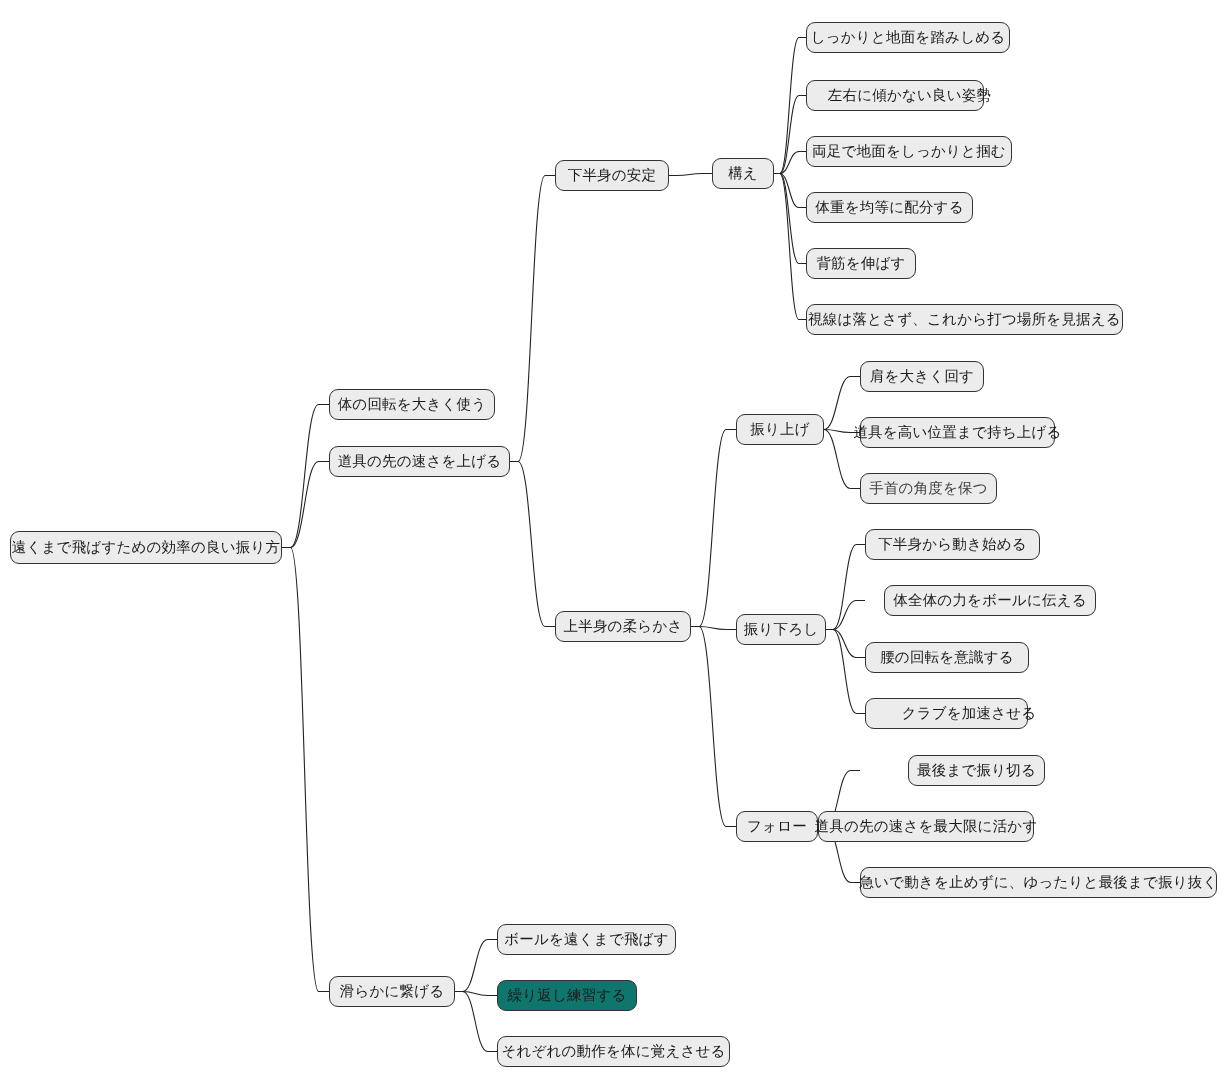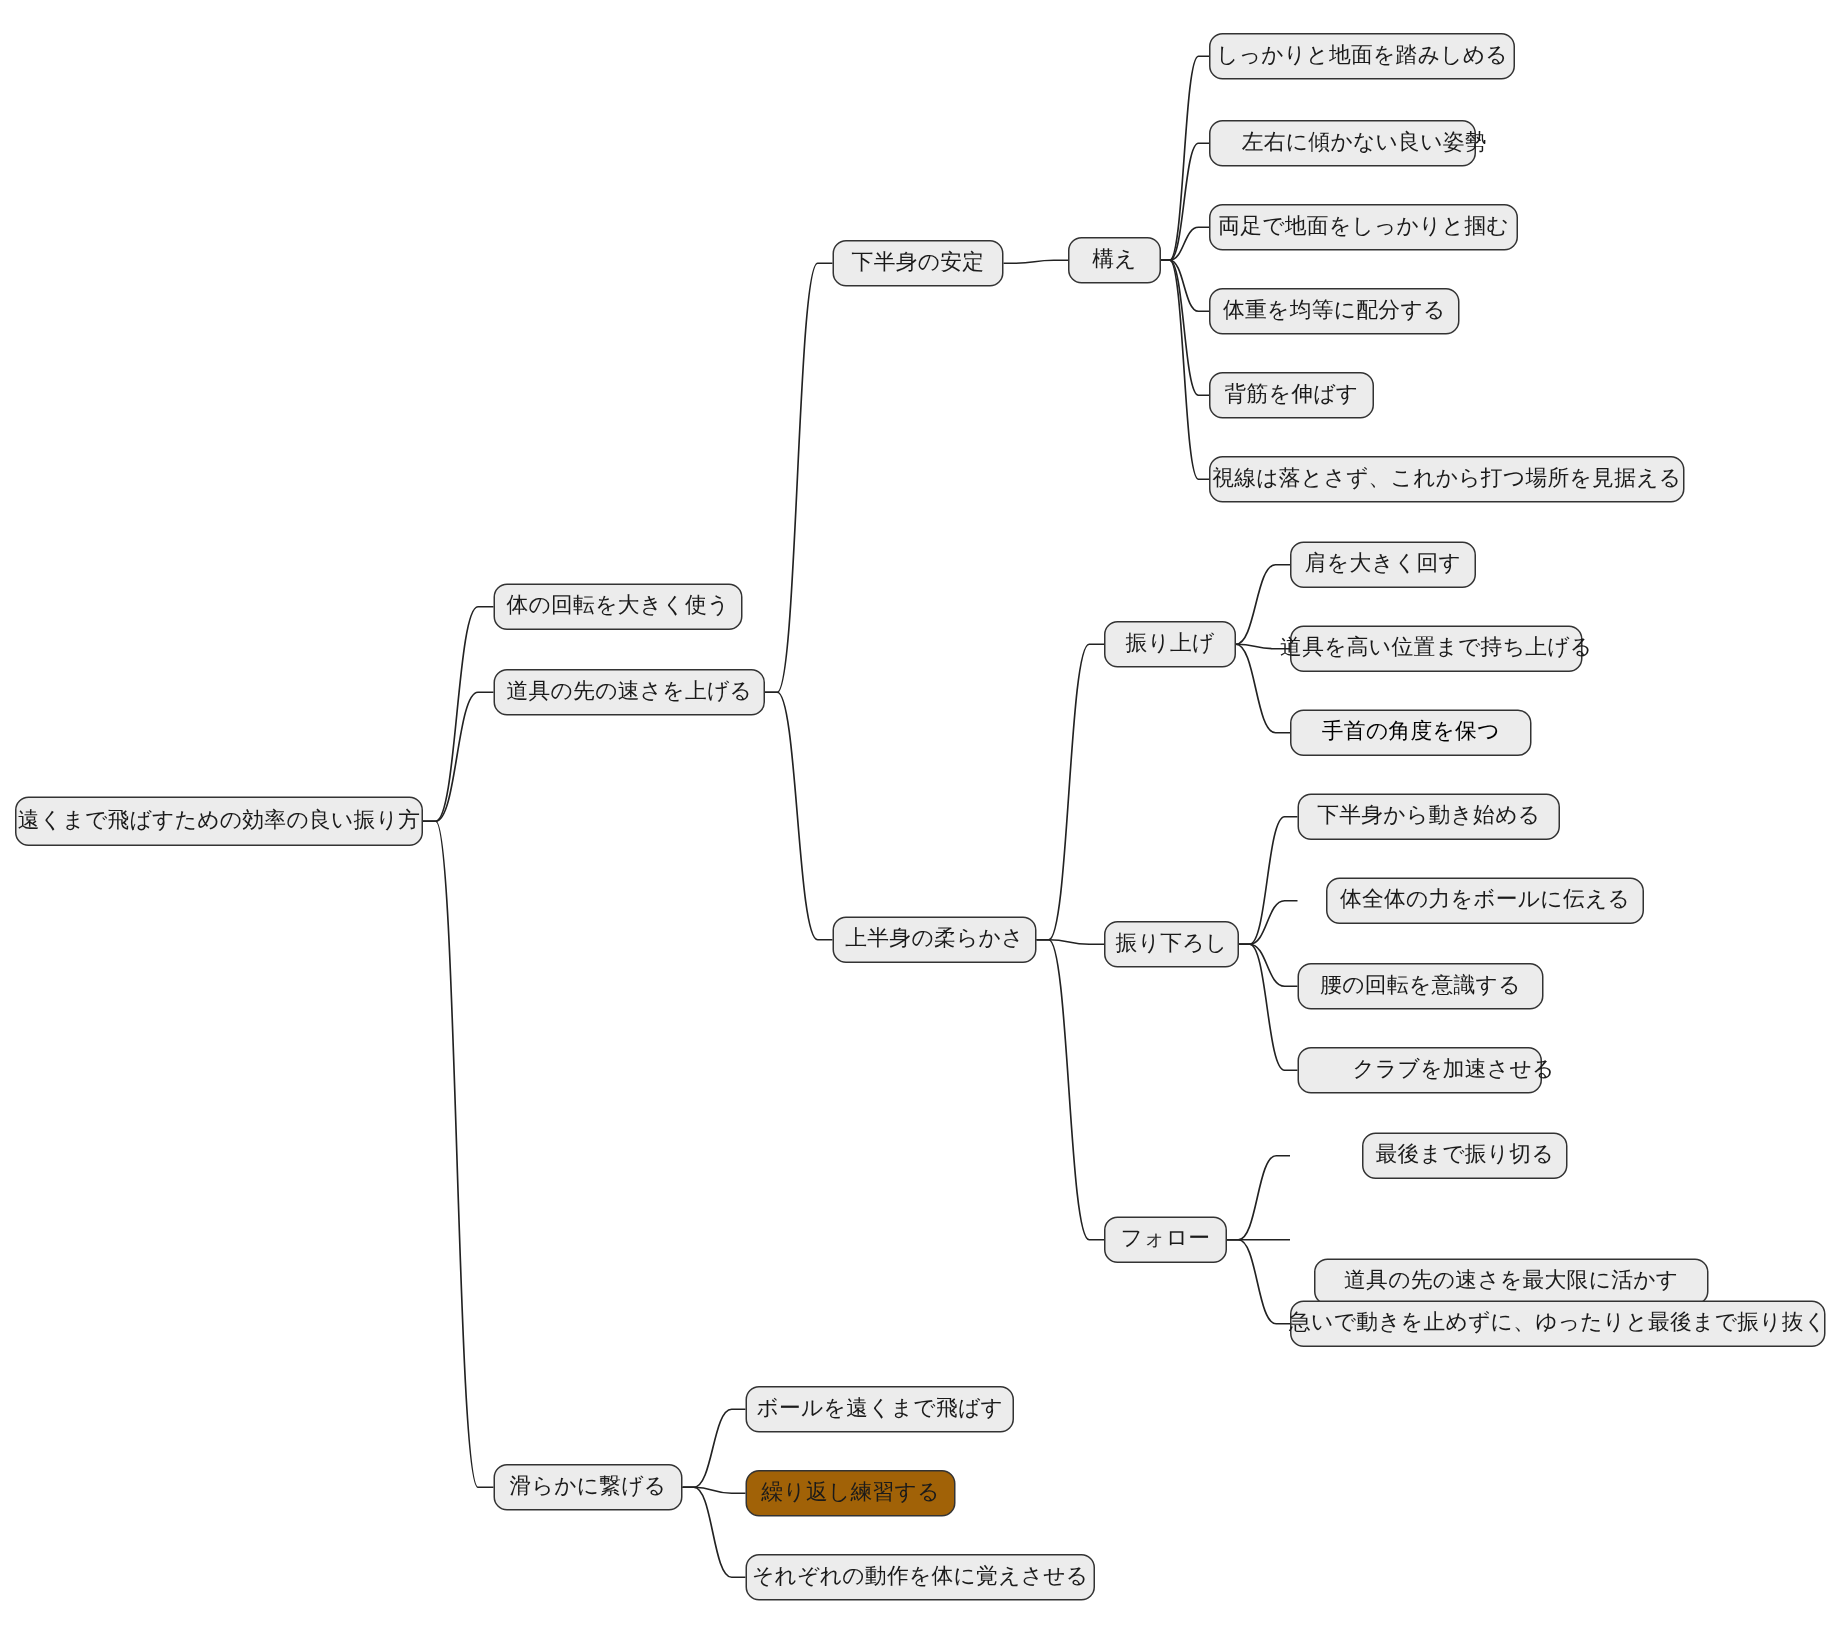--- a/index.html
+++ b/index.html
@@ -127,21 +127,21 @@
       </div>
       <div class="node" style="left: 736px; top: 414px; width: 88px; height: 31px; background: rgb(236, 236, 236); border-color: rgb(51, 51, 51); color: rgb(26, 26, 26);">
         <span class="node-label">振り上げ</span>
       </div>
       <div class="node" style="left: 860px; top: 361px; width: 124px; height: 31px; background: rgb(236, 236, 236); border-color: rgb(51, 51, 51); color: rgb(26, 26, 26);">
         <span class="node-label">肩を大きく回す</span>
       </div>
       <div class="node" style="left: 860px; top: 417px; width: 195px; height: 31px; background: rgb(236, 236, 236); border-color: rgb(51, 51, 51); color: rgb(26, 26, 26);">
         <span class="node-label">道具を高い位置まで持ち上げる</span>
       </div>
-      <div class="node" style="left: 860px; top: 473px; width: 161px; height: 31px; background: rgb(236, 236, 236); border-color: rgb(51, 51, 51); color: #000000;">
+      <div class="node" style="left: 860px; top: 473px; width: 137px; height: 31px; background: rgb(236, 236, 236); border-color: rgb(51, 51, 51); color: #404040;">
         <span class="node-label">手首の角度を保つ</span>
       </div>
       <div class="node" style="left: 736px; top: 614px; width: 90px; height: 31px; background: rgb(236, 236, 236); border-color: rgb(51, 51, 51); color: rgb(26, 26, 26);">
         <span class="node-label">振り下ろし</span>
       </div>
       <div class="node" style="left: 865px; top: 529px; width: 175px; height: 31px; background: rgb(236, 236, 236); border-color: rgb(51, 51, 51); color: rgb(26, 26, 26);">
         <span class="node-label">下半身から動き始める</span>
       </div>
       <div class="node" style="left: 865px; top: 585px; width: 212px; height: 31px; background: rgb(236, 236, 236); border-color: rgb(51, 51, 51); color: rgb(26, 26, 26); margin-left: 19px;">
         <span class="node-label">体全体の力をボールに伝える</span>
@@ -151,32 +151,32 @@
       </div>
       <div class="node" style="left: 865px; top: 698px; width: 163px; height: 31px; background: rgb(236, 236, 236); border-color: rgb(51, 51, 51); color: rgb(26, 26, 26); padding-left: 45px;">
         <span class="node-label">クラブを加速させる</span>
       </div>
       <div class="node" style="left: 736px; top: 811px; width: 82px; height: 31px; background: rgb(236, 236, 236); border-color: rgb(51, 51, 51); color: rgb(26, 26, 26);">
         <span class="node-label">フォロー</span>
       </div>
       <div class="node" style="left: 908px; top: 755px; width: 137px; height: 31px; background: rgb(236, 236, 236); border-color: rgb(51, 51, 51); color: rgb(26, 26, 26);">
         <span class="node-label">最後まで振り切る</span>
       </div>
-      <div class="node" style="left: 876px; top: 811px; width: 263px; height: 31px; background: rgb(236, 236, 236); border-color: rgb(51, 51, 51); color: rgb(26, 26, 26); margin-top: 28px;">
+      <div class="node" style="left: 818px; top: 811px; width: 216px; height: 31px; background: rgb(236, 236, 236); border-color: rgb(51, 51, 51); color: rgb(26, 26, 26);">
         <span class="node-label">道具の先の速さを最大限に活かす</span>
       </div>
       <div class="node" style="left: 860px; top: 867px; width: 357px; height: 31px; background: rgb(236, 236, 236); border-color: rgb(51, 51, 51); color: rgb(26, 26, 26);">
         <span class="node-label">急いで動きを止めずに、ゆったりと最後まで振り抜く</span>
       </div>
       <div class="node" style="left: 329px; top: 976px; width: 126px; height: 31px; background: rgb(236, 236, 236); border-color: rgb(51, 51, 51); color: rgb(26, 26, 26);">
         <span class="node-label">滑らかに繋げる</span>
       </div>
       <div class="node" style="left: 497px; top: 924px; width: 179px; height: 31px; background: rgb(236, 236, 236); border-color: rgb(51, 51, 51); color: rgb(26, 26, 26);">
         <span class="node-label">ボールを遠くまで飛ばす</span>
       </div>
-      <div class="node" style="left: 497px; top: 980px; width: 140px; height: 31px; background: #a16207; border-color: rgb(51, 51, 51); color: rgb(26, 26, 26);">
+      <div class="node" style="left: 497px; top: 980px; width: 140px; height: 31px; background: #0f766e; border-color: rgb(51, 51, 51); color: rgb(26, 26, 26);">
         <span class="node-label">繰り返し練習する</span>
       </div>
       <div class="node" style="left: 497px; top: 1036px; width: 233px; height: 31px; background: rgb(236, 236, 236); border-color: rgb(51, 51, 51); color: rgb(26, 26, 26);">
         <span class="node-label">それぞれの動作を体に覚えさせる</span>
       </div>
     </div>
 </div>
 
 </body></html>

